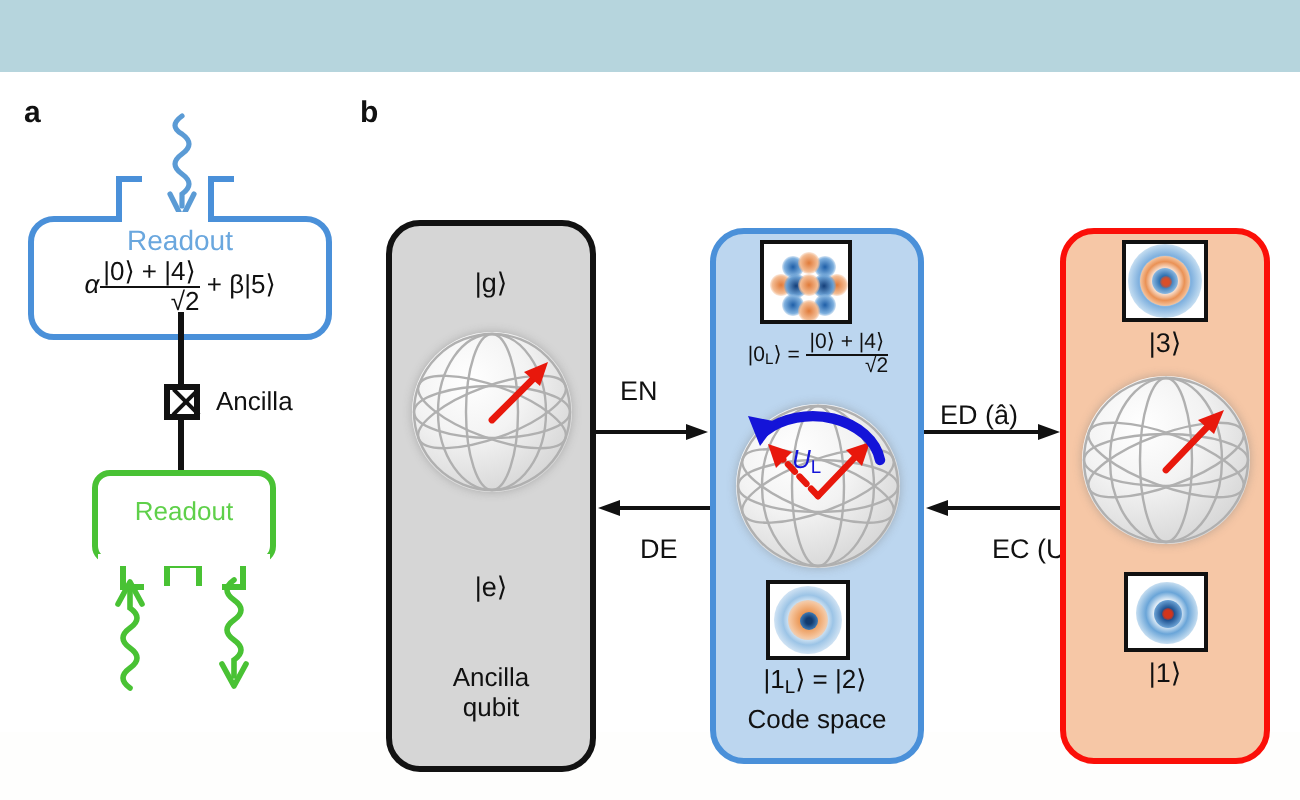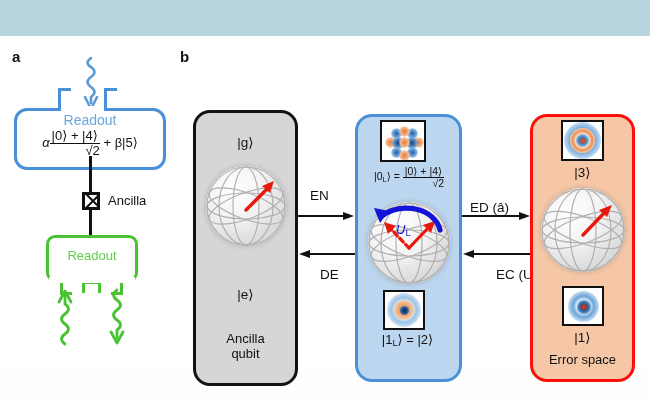--- a/index.html
+++ b/index.html
@@ -218,20 +218,21 @@
     </div>
 
     <div class="wig" style="left:383px;top:254px;width:42px;height:40px;">
       <i style="left:2px;top:1px;width:34px;height:34px;background:radial-gradient(circle,rgba(255,255,255,0) 30%,#9cc4e6 52%,#cfe2f3 70%,rgba(255,255,255,0) 86%);"></i>
       <i style="left:9px;top:8px;width:20px;height:20px;background:radial-gradient(circle,#e8893f 18%,#f5c49c 62%,rgba(255,255,255,0) 88%);"></i>
       <i style="left:15px;top:14px;width:9px;height:9px;background:radial-gradient(circle,#123a6e 25%,#3f7ab5 70%,rgba(255,255,255,0) 95%);"></i>
     </div>
     <div style="position:absolute;left:356px;top:296px;width:103px;text-align:center;font-size:13px;color:#111;">
       <span>|1</span><span class="sub">L</span><span>⟩ = |2⟩</span>
     </div>
+    <div class="blocklbl" style="left:355px;top:317px;width:107px;">Code space</div>
 
     <div class="arrowlbl" style="left:470px;top:164px;">ED (â)</div>
     <svg class="conn" style="left:462px;top:174px;" width="70" height="12">
       <line x1="0" y1="6" x2="59" y2="6" stroke="#111" stroke-width="2"></line>
       <path d="M68 6 L57 2 L57 10 Z" fill="#111"></path>
     </svg>
     <svg class="conn" style="left:462px;top:212px;" width="70" height="12">
       <line x1="70" y1="6" x2="10" y2="6" stroke="#111" stroke-width="2"></line>
       <path d="M1 6 L12 2 L12 10 Z" fill="#111"></path>
     </svg>
@@ -265,16 +266,15 @@
         </g>
       </svg>
     </div>
 
     <div class="wig" style="left:562px;top:250px;width:42px;height:40px;">
       <i style="left:4px;top:3px;width:31px;height:31px;background:radial-gradient(circle,rgba(255,255,255,0) 26%,#6aa5d8 48%,#c3dcf0 70%,rgba(255,255,255,0) 88%);"></i>
       <i style="left:13px;top:12px;width:14px;height:14px;background:radial-gradient(circle,#1b4f8f 30%,#6fa6d8 72%,rgba(255,255,255,0) 96%);"></i>
       <i style="left:17px;top:16px;width:6px;height:6px;background:radial-gradient(circle,#d2351c 45%,rgba(255,255,255,0) 96%);"></i>
     </div>
     <div class="ket" style="left:530px;top:293px;width:105px;">|1⟩</div>
-    <div class="blocklbl" style="left:530px;top:317px;width:105px;">Error space</div>
 
   </div>
 </div>
 
 </body></html>

